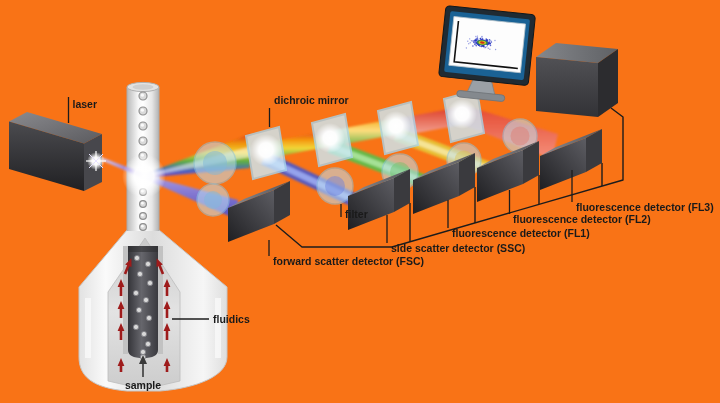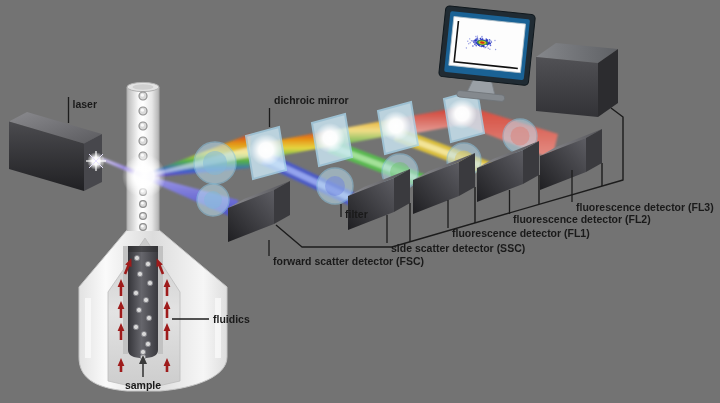--- a/index.html
+++ b/index.html
@@ -1,17 +1,17 @@
 <!DOCTYPE html>
 <html><head>
 <meta charset="utf-8">
 <title>Flow Cytometry Diagram</title>
 <style>
   html,body{margin:0;padding:0;background:#ffffff;}
-  #stage{position:relative;width:720px;height:403px;background:#737373;overflow:hidden;}
+  #stage{position:relative;width:720px;height:403px;background:#f97316;overflow:hidden;}
   svg{display:block;}
   .lbl{font-family:"Liberation Sans",sans-serif;font-size:10.5px;font-weight:bold;fill:#1a1a1a;}
   .leader{stroke:#1c1c1c;stroke-width:1.3;fill:none;}
   .wire{stroke:#1c1c1c;stroke-width:1.4;fill:none;stroke-linejoin:round;}
 </style>
 </head>
 <body>
 
 <div id="stage">
 <svg width="720" height="403" viewBox="0 0 720 403">

